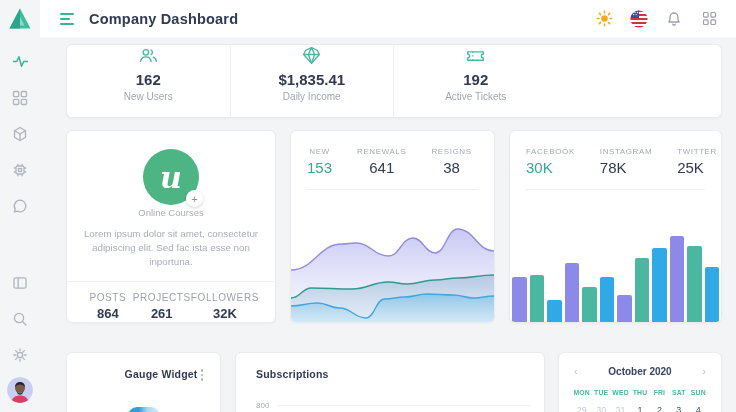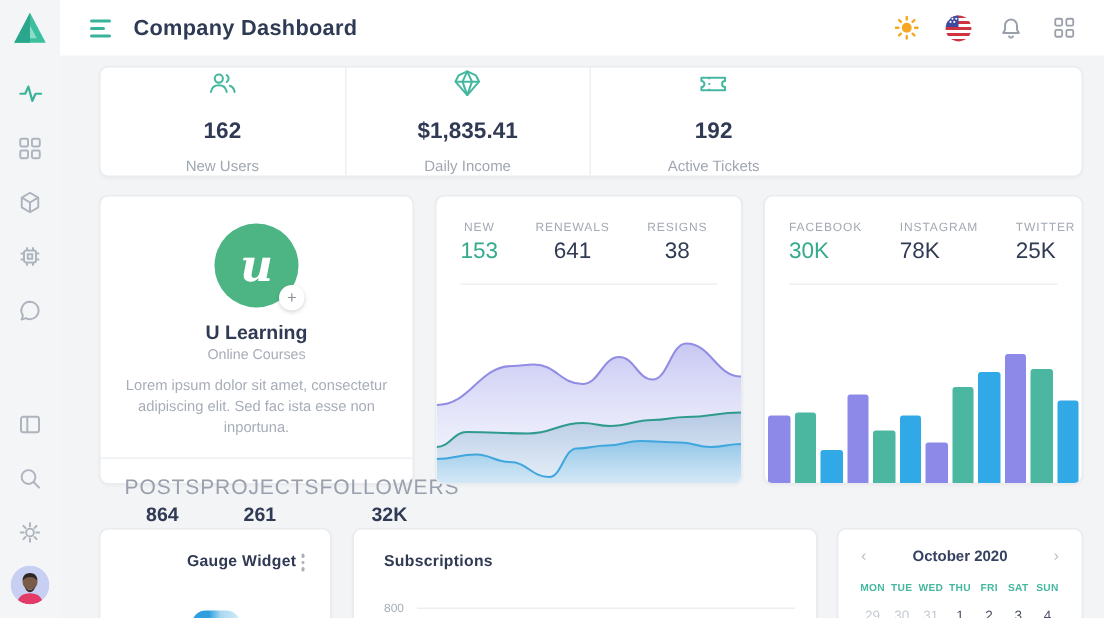--- a/index.html
+++ b/index.html
@@ -27,40 +27,40 @@
   .page-title { margin-left:15px; font-size:14.5px; font-weight:bold; color:#2f3a55; letter-spacing:.2px; }
   .header-icons { margin-left:auto; display:flex; align-items:center; gap:17px; }
   .hicon { width:18px; height:18px; display:flex; align-items:center; justify-content:center; cursor:pointer; }
 
   
   .card { position:absolute; background:#fff; border:1px solid #e9ebef; border-radius:6px;
           box-shadow:0 1px 2px rgba(40,50,70,.04); }
 
   
   .stats-card { left:66px; top:44px; width:656px; height:74px; display:grid; grid-template-columns:1fr 1fr 1fr 1fr; }
-  .stat { display:flex; flex-direction:column; align-items:center; justify-content:space-between; }
+  .stat { display:flex; flex-direction:column; align-items:center; justify-content:flex-start; }
   .stat:not(:last-child){ border-right:1px solid #eef0f3; }
   .stat-value { font-size:15px; font-weight:bold; color:#313a54; margin:5px 0 3px; }
   .stat-label { font-size:10px; color:#a0a7b1; }
 
   
   .profile-card { left:66px; top:130px; width:210px; height:193px; padding:18px 16px 0; text-align:center; }
   .avatar-big { position:relative; width:56px; height:56px; margin:0 auto; }
   .avatar-circle { width:56px; height:56px; border-radius:50%; background:#4db583; color:#fff;
                    font-family:"DejaVu Serif", serif; font-style:italic; font-weight:bold; font-size:30px;
                    display:flex; align-items:center; justify-content:center; }
   .plus-badge { position:absolute; right:-4px; bottom:-2px; width:17px; height:17px; border-radius:50%;
                 background:#fff; box-shadow:0 1px 3px rgba(0,0,0,.18); color:#8a9098; font-size:11px;
                 display:flex; align-items:center; justify-content:center; cursor:pointer; }
   .profile-name { margin-top:9px; font-size:13px; font-weight:bold; color:#313a54; }
   .profile-sub { margin-top:2px; font-size:9.5px; color:#a7adb8; }
   .profile-desc { margin-top:9px; font-size:9.8px; line-height:1.45; color:#a7adb8; }
   .profile-divider { margin:11px -16px 0; border-top:1px solid #eef0f2; }
   .profile-stats { display:grid; grid-template-columns:1fr 1fr 1fr; margin-top:10px; }
-  .pstat-label { font-size:14px; letter-spacing:.6px; color:#9aa0ac;text-align:center; }
+  .pstat-label { font-size:10px; letter-spacing:.6px; color:#9aa0ac;text-align:center; }
   .pstat-value { font-size:13px; font-weight:bold; color:#313a54; margin-top:3px; }
 
   .chart-card { top:130px; height:193px; overflow:hidden; }
   .subs-chart-card { left:290px; width:205px;text-align:center; }
   .social-chart-card { left:509px; width:213px; }
   .metric-row { display:flex; gap:25px; padding:16px 16px 0; }
   .metric-label { font-size:8px; letter-spacing:.6px; color:#a3a9b3; }
   .metric-value { font-size:15px; font-weight:normal; color:#313a54; margin-top:3px; }
   .metric-value.accent { color:#35ab8d; }
   .card-divider { margin:13px 16px 0; border-top:1px solid #eef0f2; }
@@ -252,21 +252,20 @@
       <div class="stat-value">192</div>
       <div class="stat-label">Active Tickets</div>
     </div>
   </section>
 
   <section class="card profile-card">
     <div class="avatar-big">
       <div class="avatar-circle">u</div>
       <div class="plus-badge">+</div>
     </div>
-    <div class="profile-name">U Learning</div>
     <div class="profile-sub">Online Courses</div>
     <div class="profile-desc">Lorem ipsum dolor sit amet, consectetur adipiscing elit. Sed fac ista esse non inportuna.</div>
     <div class="profile-divider"></div>
     <div class="profile-stats">
       <div>
         <div class="pstat-label">POSTS</div>
         <div class="pstat-value">864</div>
       </div>
       <div>
         <div class="pstat-label">PROJECTS</div>

